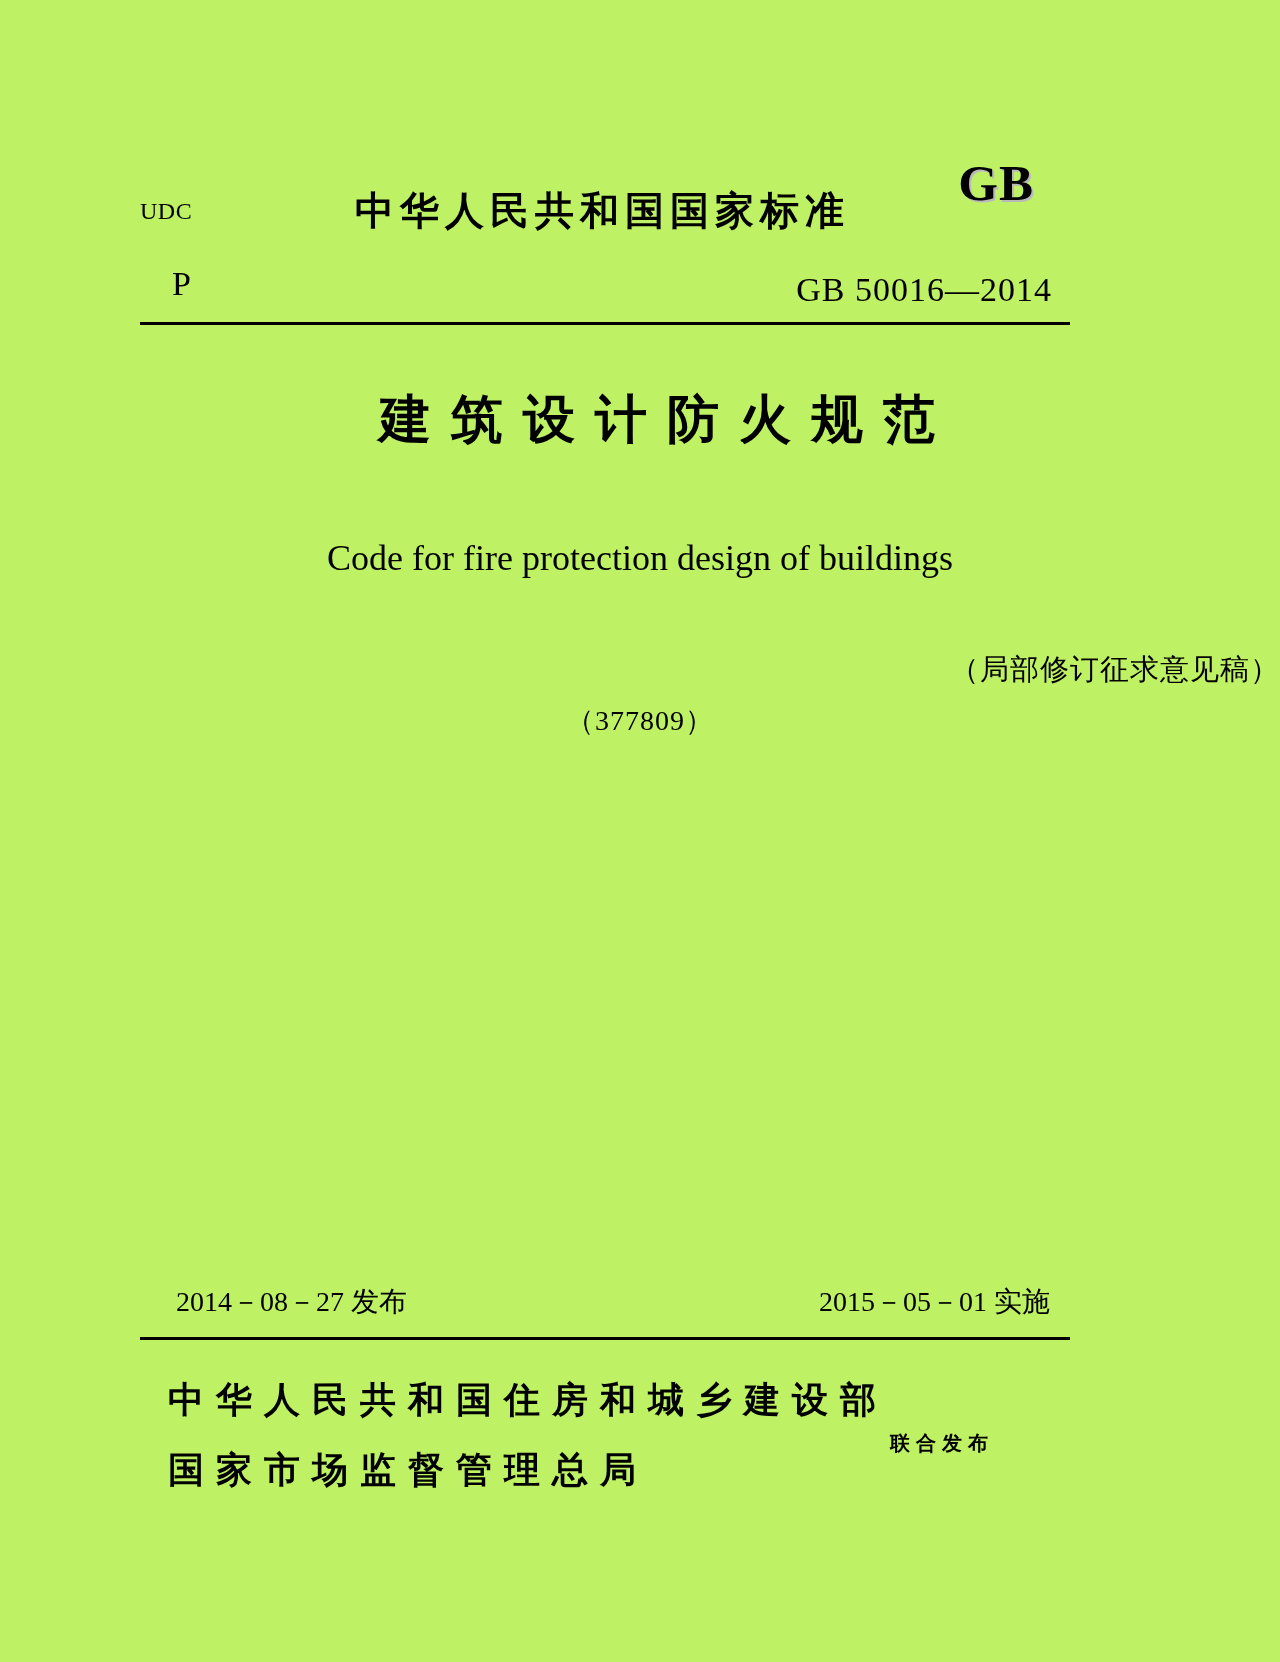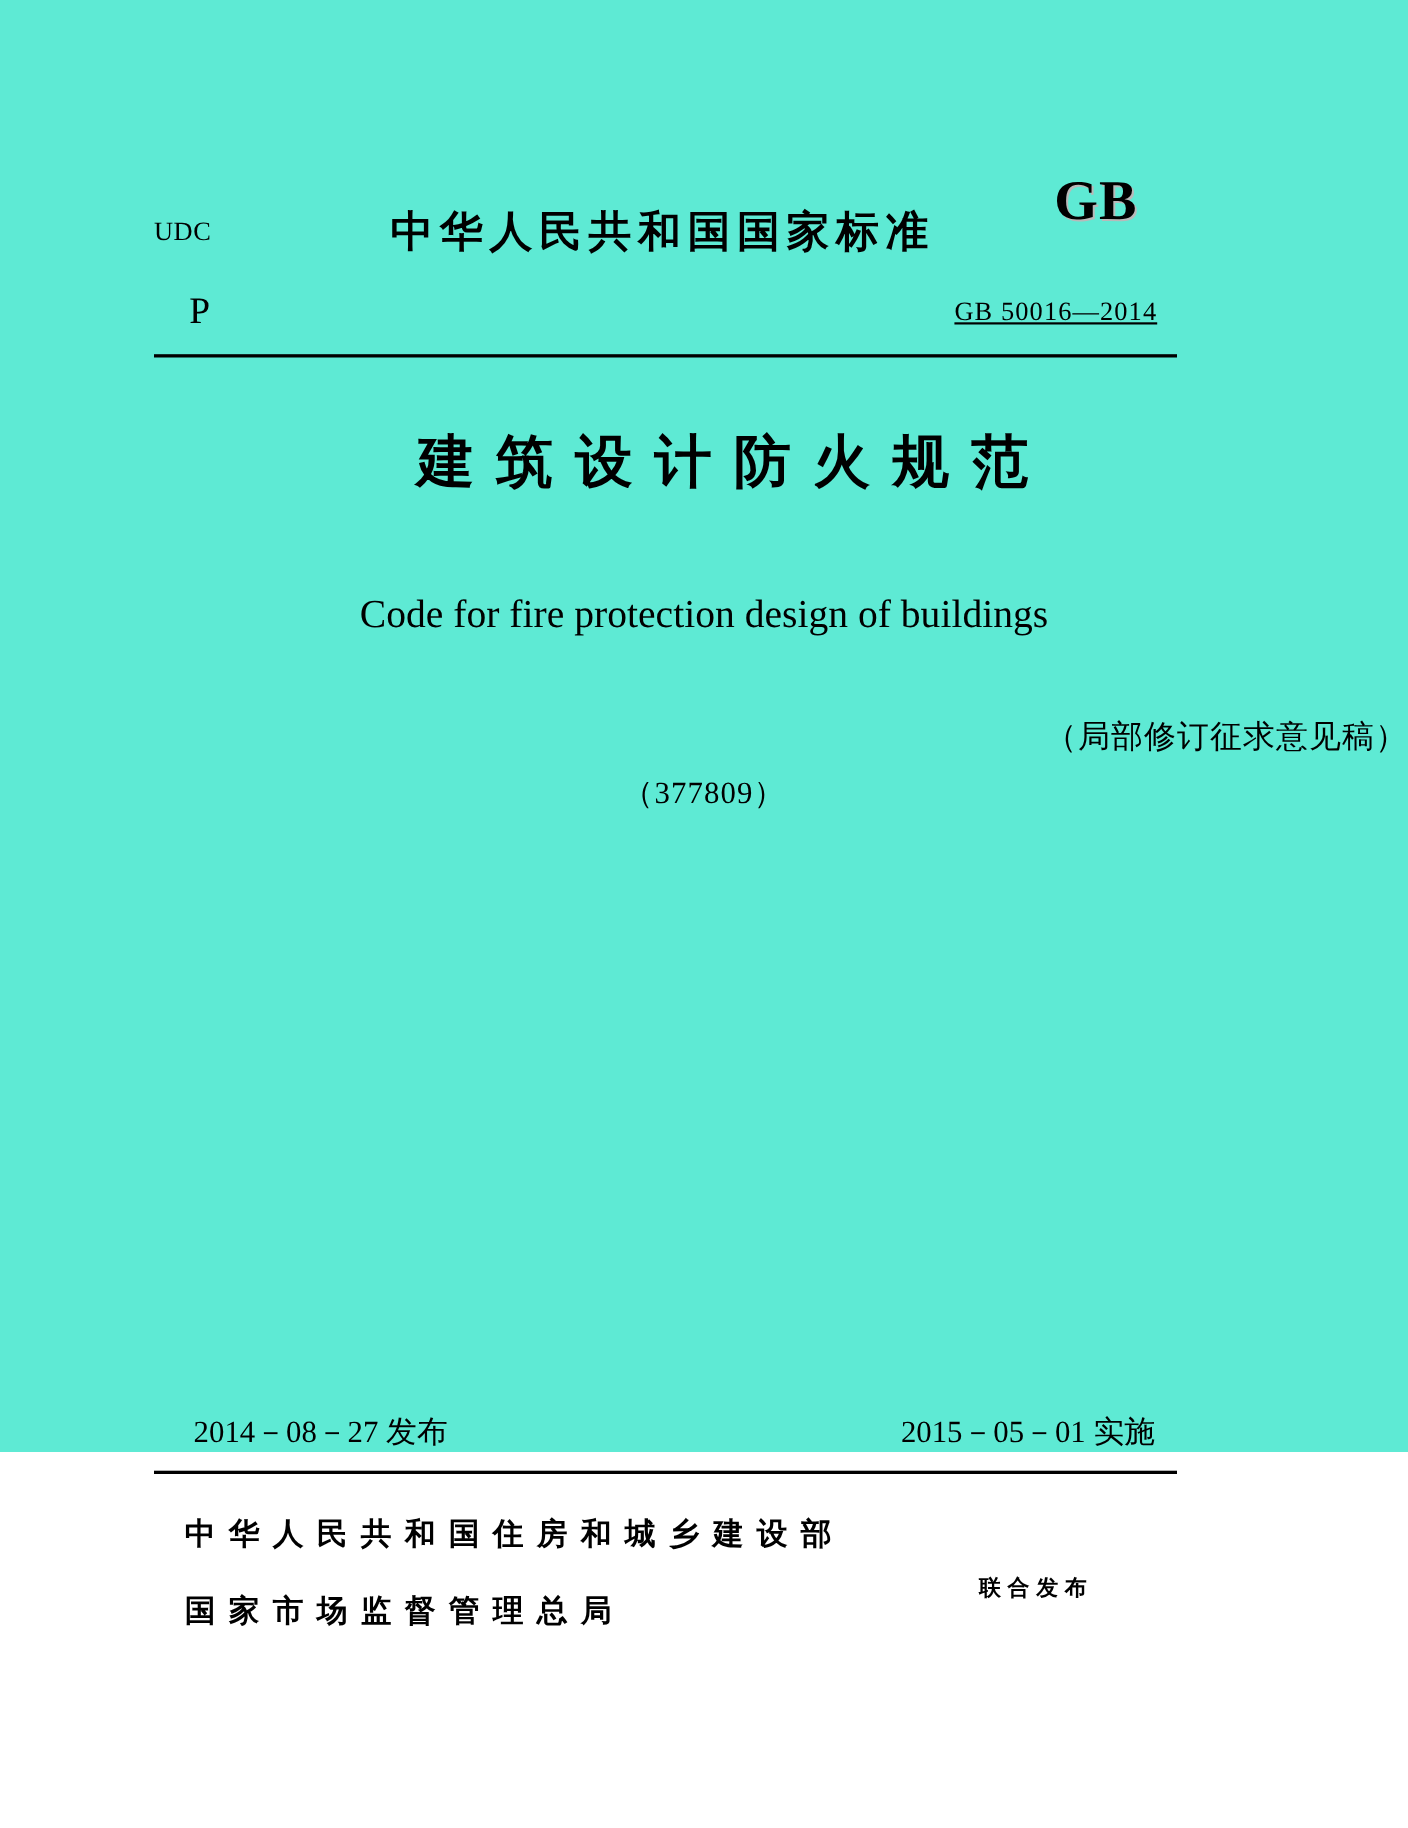--- a/index.html
+++ b/index.html
@@ -14,22 +14,22 @@
     color: #000000;
     position: relative;
     overflow: hidden;
   }
 
   .page {
     position: absolute;
     left: 0;
     top: 0;
     width: 1280px;
-    height: 1320px;
-    background: #5eead4;
+    height: 1662px;
+    background: #bef264;
   }
 
   
   .header-row {
     position: absolute;
     left: 140px;
     top: 170px;
     width: 930px;
     height: 70px;
   }
@@ -74,25 +74,24 @@
     position: absolute;
     left: 32px;
     top: 0;
     font-size: 34px;
     font-family: "Liberation Serif", serif;
   }
   .code-number {
     position: absolute;
     right: 18px;
     top: 6px;
-    font-size: 24px;
-    letter-spacing: 1px;
-    font-family: "Liberation Serif", serif;
-    white-space: nowrap;
-    text-decoration: underline;
+    font-size: 34px;
+    letter-spacing: 1px;
+    font-family: "Liberation Serif", serif;
+    white-space: nowrap;
   }
 
   .rule-top {
     position: absolute;
     left: 140px;
     top: 322px;
     width: 930px;
     height: 0;
     border-top: 3px solid #000;
   }
@@ -179,21 +178,21 @@
   .publishers {
     position: absolute;
     left: 140px;
     top: 1368px;
     width: 940px;
     height: 160px;
   }
   .pub-line {
     position: absolute;
     left: 28px;
-    font-size: 28px;
+    font-size: 36px;
     font-weight: bold;
     letter-spacing: 12px;
     font-family: "DejaVu Sans", sans-serif;
     white-space: nowrap;
   }
   .pub-line-1 { top: 8px; }
   .pub-line-2 { top: 78px; }
   .joint-publish {
     position: absolute;
     left: 750px;

